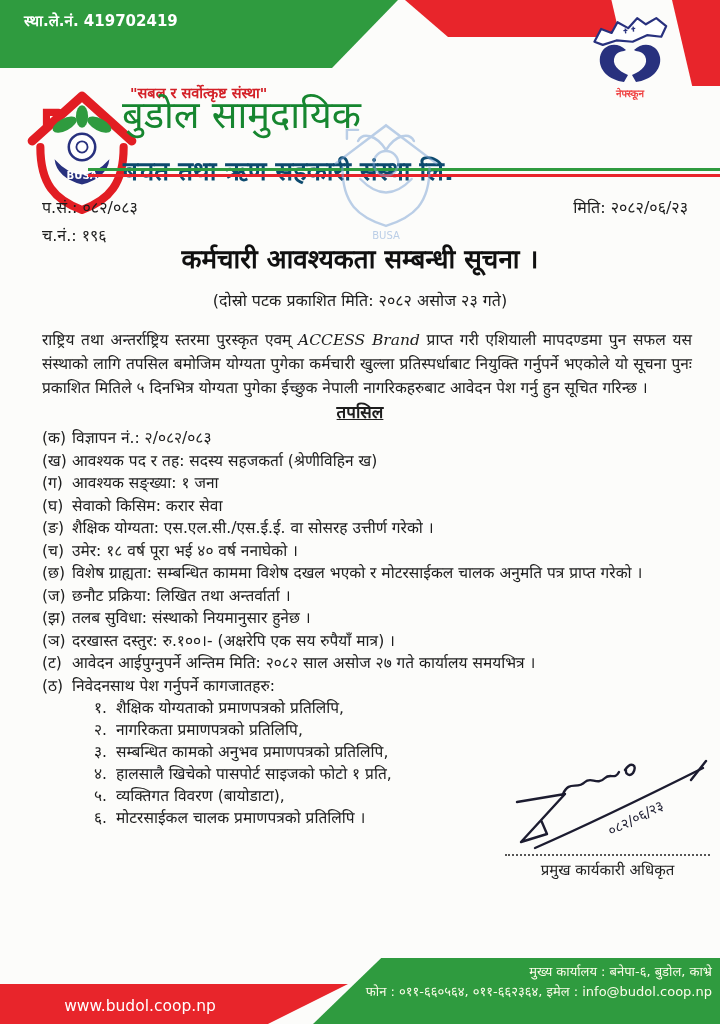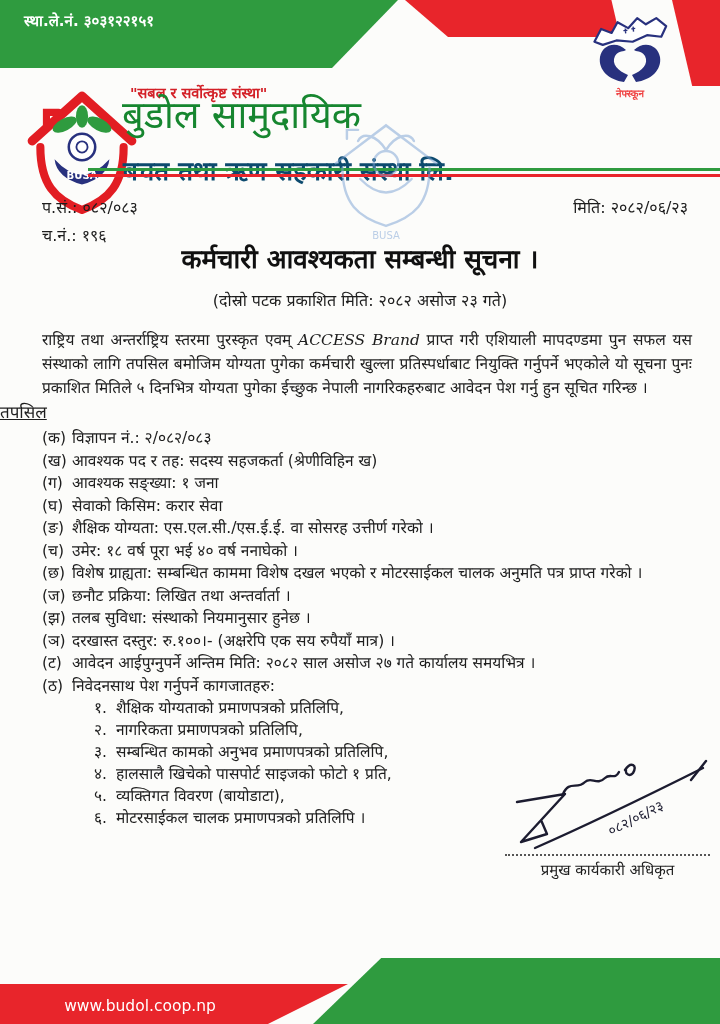--- a/index.html
+++ b/index.html
@@ -35,21 +35,21 @@
   .stamp{position:absolute;left:302px;top:112px;opacity:.5;}
   
   .ref-no{position:absolute;left:42px;top:196px;font-size:16px;}
   .dispatch-no{position:absolute;left:42px;top:224px;font-size:16px;}
   .doc-date{position:absolute;right:32px;top:196px;font-size:16px;}
   
   .title{position:absolute;left:0;top:240px;width:100%;text-align:center;font-weight:bold;font-size:26px;color:#101010;}
   .subtitle{position:absolute;left:0;top:289px;width:100%;text-align:center;font-size:16px;}
   .body-par{position:absolute;left:42px;top:328px;width:650px;text-align:justify;font-size:15.5px;line-height:24px;}
   .brand{font-family:"DejaVu Serif",serif;font-style:italic;margin-top:8px;}
-  .details-heading{position:absolute;left:0;top:400px;width:100%;font-weight:normal;font-size:17px;text-decoration:underline;}
+  .details-heading{position:absolute;left:0;top:400px;width:100%;text-align:center;font-weight:bold;font-size:17px;text-decoration:underline;}
   .list{position:absolute;left:42px;top:426px;width:670px;}
   .item{display:flex;height:22.5px;align-items:baseline;white-space:nowrap;font-size:15.5px;}
   .item .marker{width:30px;flex:none;}
   .sublist{margin-left:52px;}
   .subitem{display:flex;height:22px;align-items:baseline;white-space:nowrap;font-size:15.5px;}
   .subitem .marker{width:22px;flex:none;}
   
   .sig-block{position:absolute;left:505px;top:756px;width:205px;text-align:center;}
   .sig-line{border-top:2.5px dotted #555;margin-top:-6px;}
   .sig-title{font-size:15px;margin-top:3px;white-space:nowrap;}
@@ -65,21 +65,21 @@
   .website{position:absolute;left:30px;bottom:9px;width:220px;text-align:center;color:#fff;font-size:15.5px;}
   .footer-contact{position:absolute;right:8px;bottom:22px;text-align:right;color:#fdfcea;font-size:13px;line-height:20px;white-space:nowrap;}
 </style>
 </head>
 <body>
 
 <div class="page">
 
   <div class="green-box"></div>
   <div class="reg-text">
-    <div>स्था.ले.नं. ३०३१२२१५१</div>
+    <div>स्था.ले.नं. 419702419</div>
   </div>
   <div class="red-stripe"></div>
   <div class="red-corner"></div>
 
   <div class="nefscun">
     <span>
       <svg width="84" height="72" viewBox="0 0 84 72">
         <g transform="rotate(-6 42 24)">
           <path d="M6,26 L14,14 L24,19 L31,9 L41,16 L51,7 L59,14 L70,9 L79,18 L73,28 L59,25 L44,30 L28,27 L14,30 Z" fill="#ffffff" stroke="#28317e" stroke-width="2.2" stroke-linejoin="round"></path>
           <path d="M36,18 l4,0 m-2,-2 l0,5 m6,-4 l4,0 m-2,-2 l0,5" stroke="#28317e" stroke-width="1.4" fill="none"></path>
@@ -231,14 +231,18 @@
       </g>
       <text transform="translate(106,80) rotate(-27)" font-size="14" fill="#1c1c30">०८२/०६/२३</text>
     </svg>
     <div class="sig-line"></div>
     <div class="sig-title">प्रमुख कार्यकारी अधिकृत</div>
   </div>
 
   <div class="footer-green"></div>
   <div class="footer-red"></div>
   <div class="website">www.budol.coop.np</div>
+  <div class="footer-contact">
+    <div>मुख्य कार्यालय : बनेपा-६, बुडोल, काभ्रे</div>
+    <div>फोन : ०११-६६०५६४, ०११-६६२३६४, इमेल : info@budol.coop.np</div>
+  </div>
 
 </div>
 
 </body></html>

